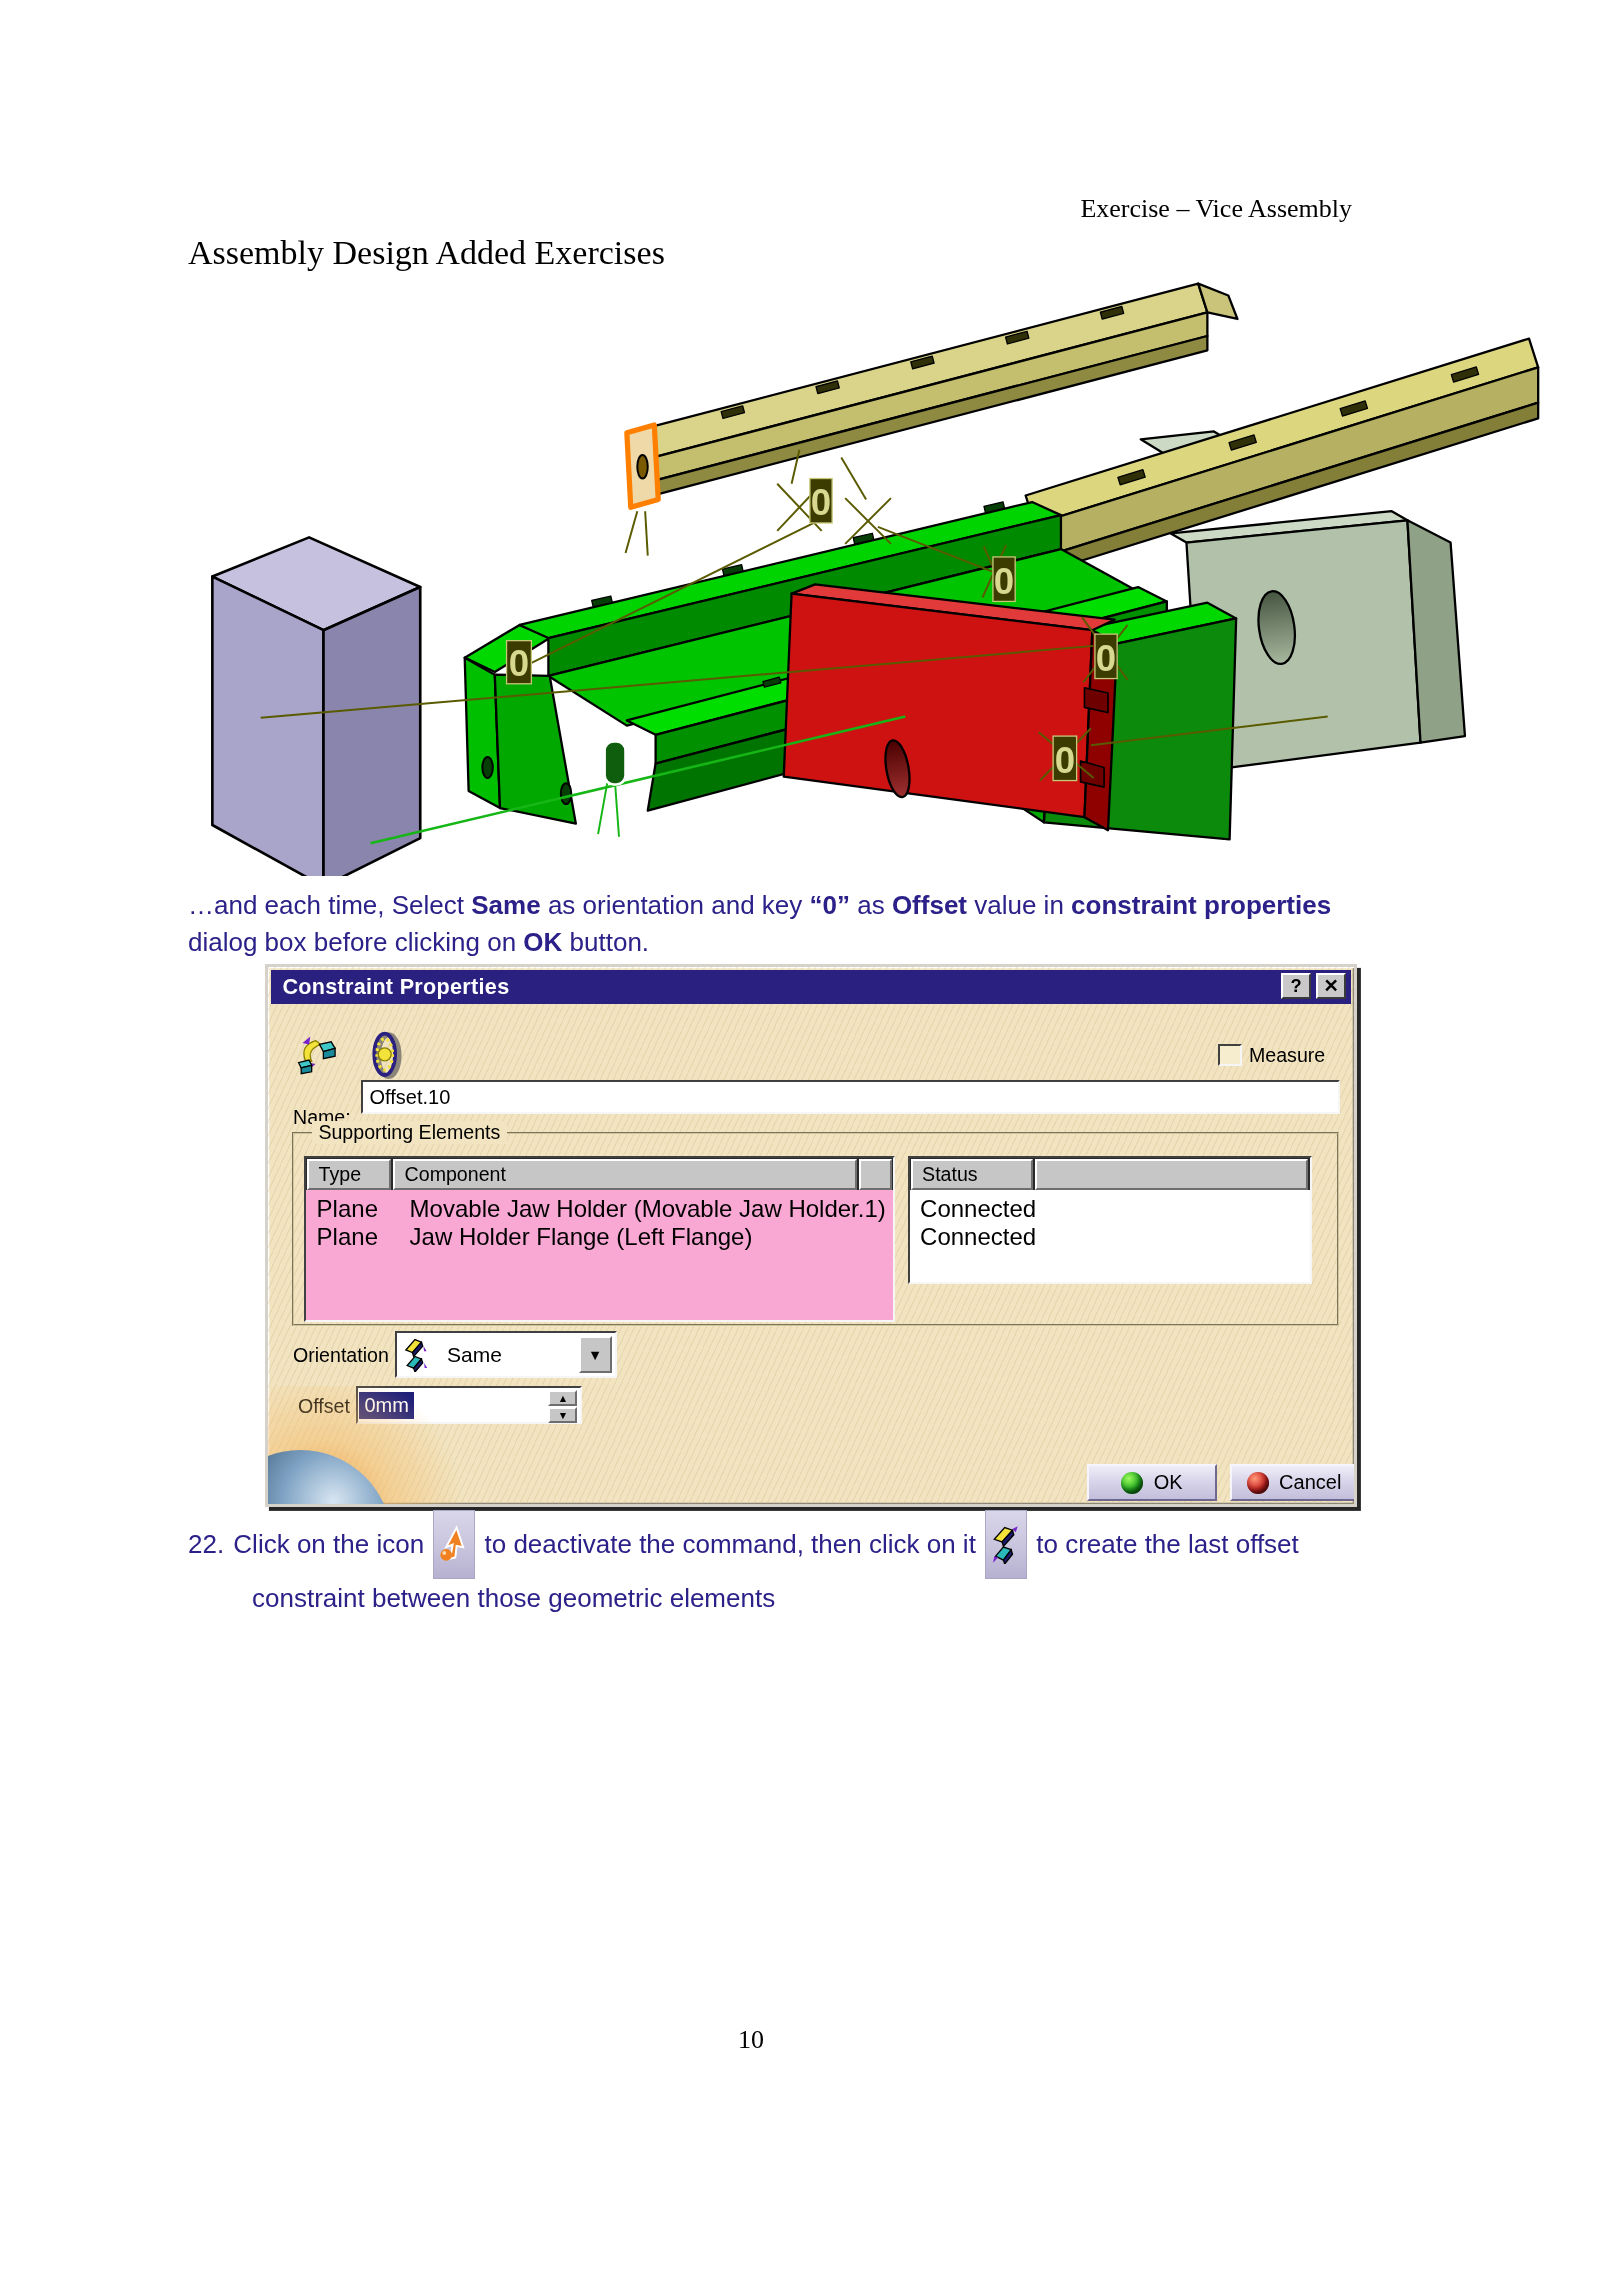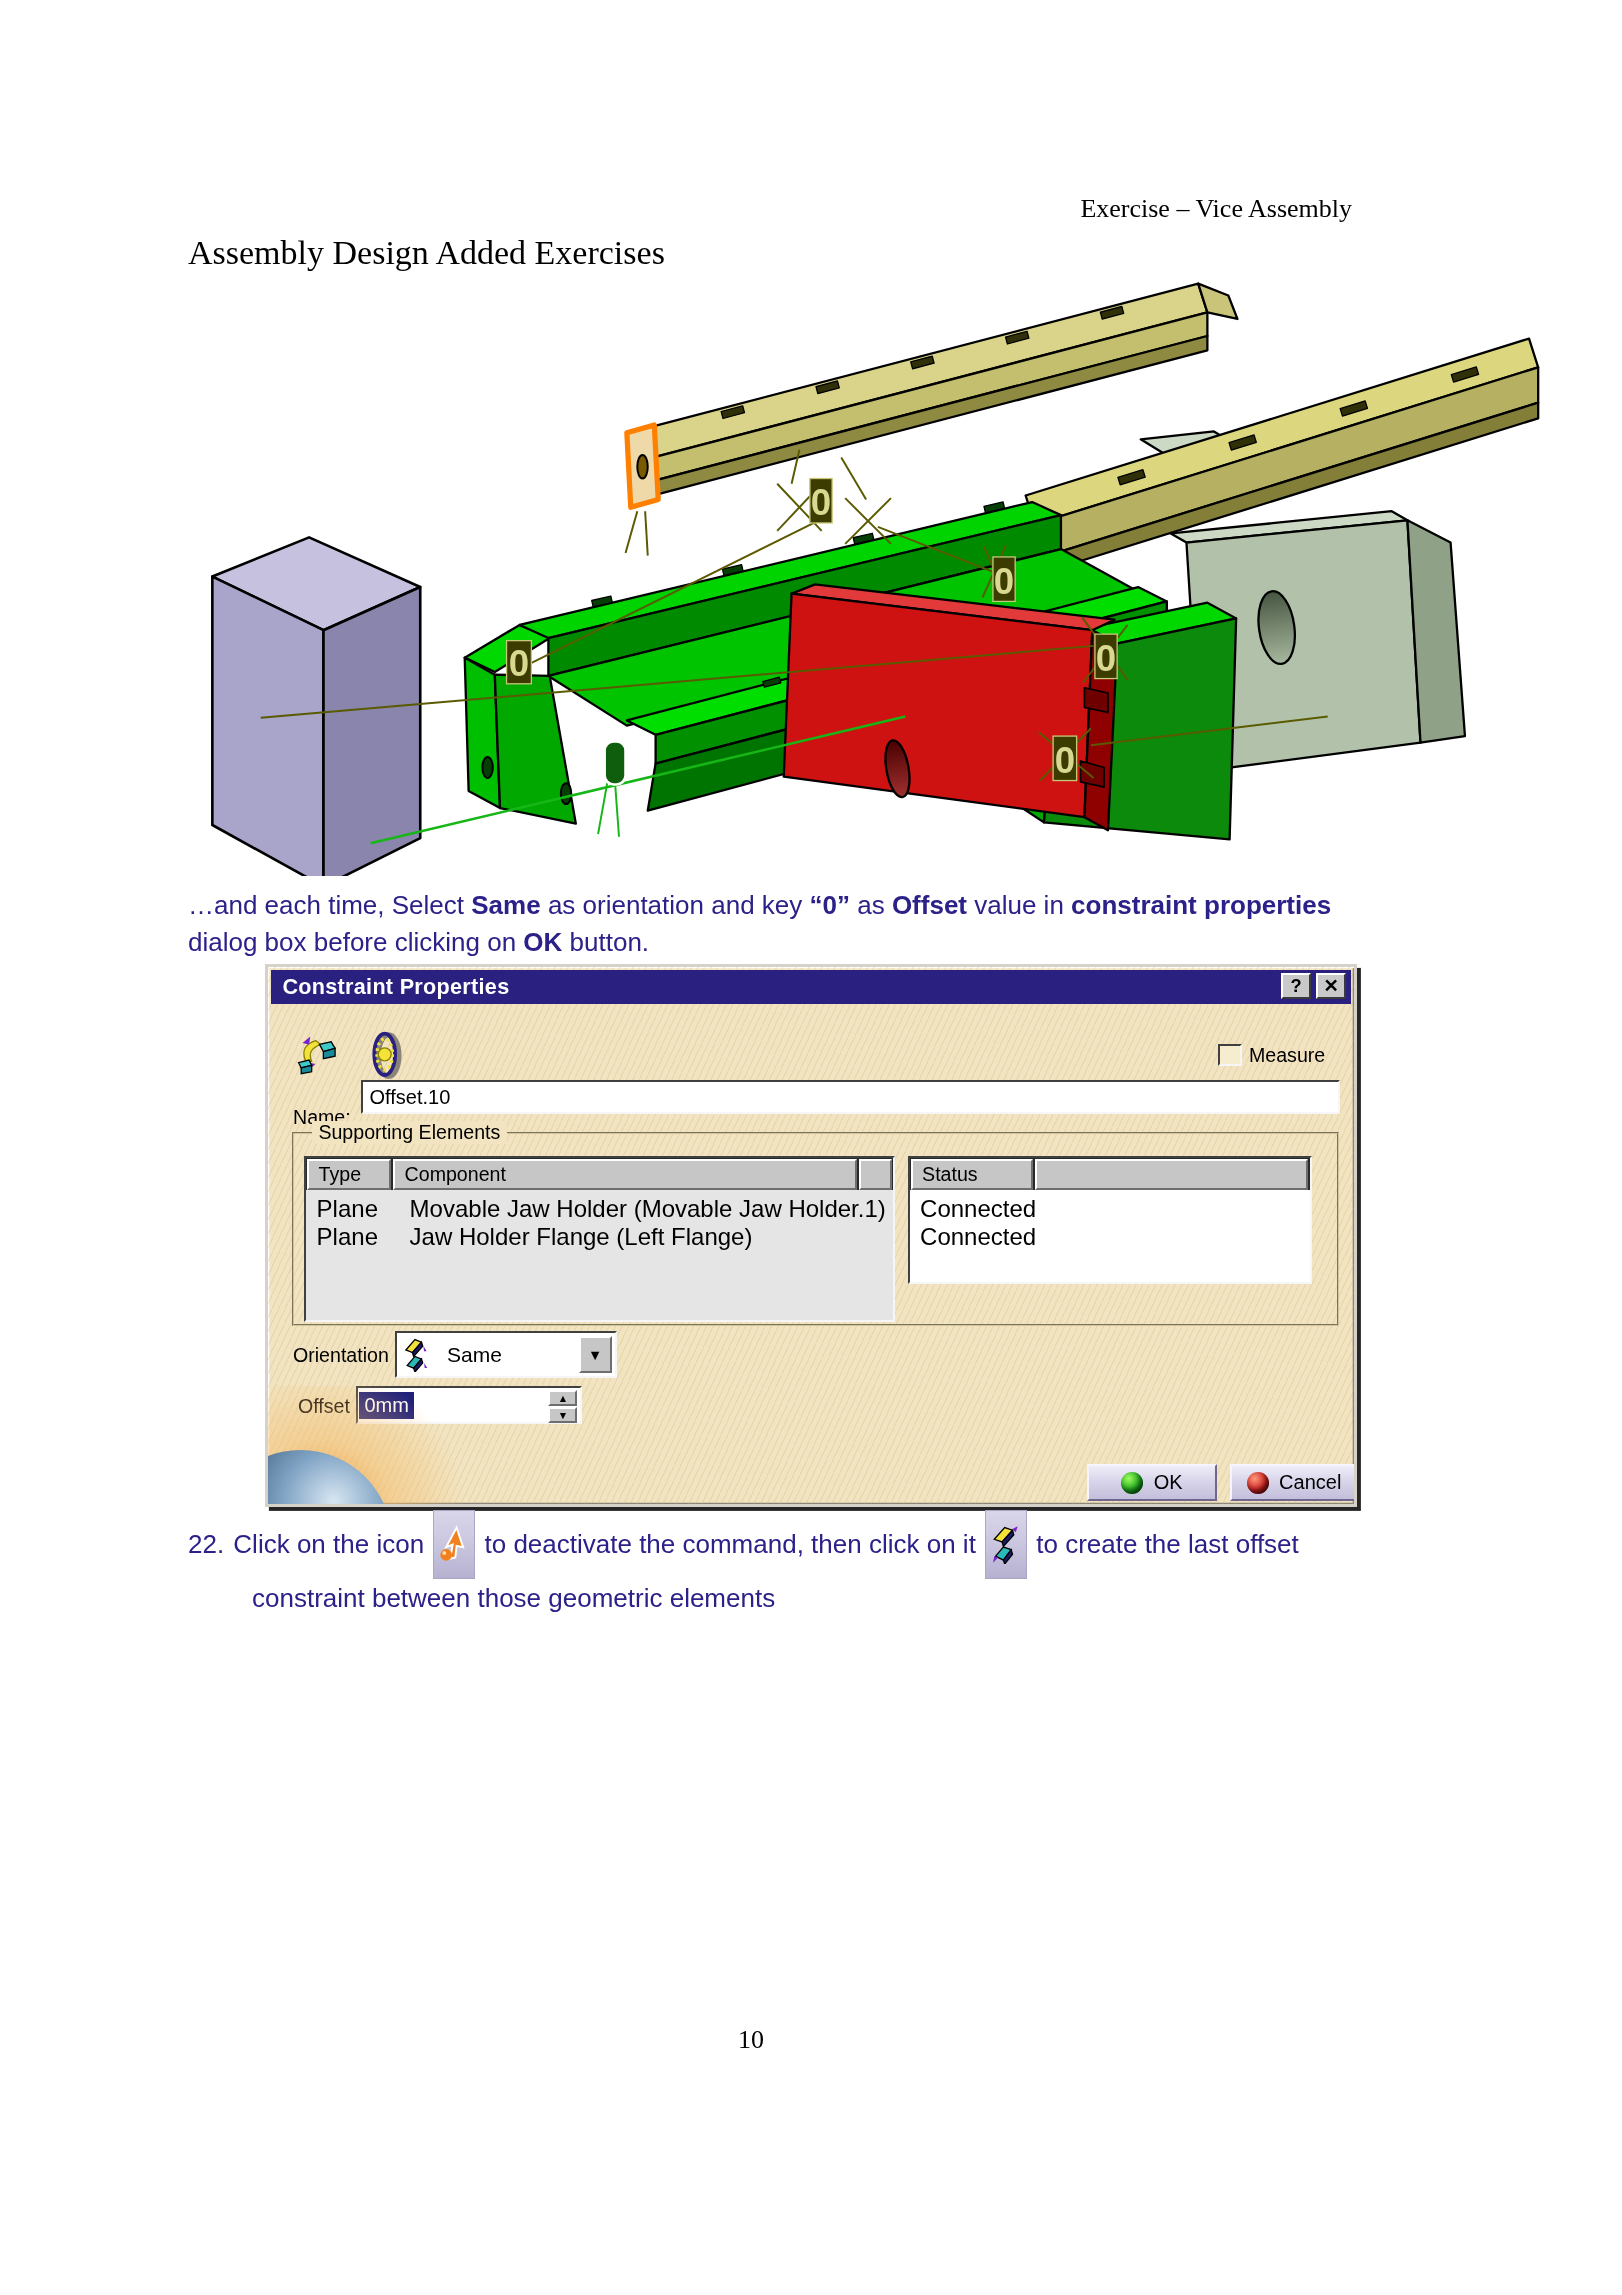--- a/index.html
+++ b/index.html
@@ -232,21 +232,21 @@
     <div class="abs" style="left:981px;top:77px;">Measure</div>
 
     <div class="abs" style="left:25px;top:119px;margin-top:20px;">Name:</div>
     <div class="abs sunken" style="left:93px;top:113px;width:979px;height:34px;display:flex;align-items:center;">
       <span style="padding-left:6.5px;font-size:20px;">Offset.10</span>
     </div>
 
     <div class="fieldset" style="left:23.6px;top:165px;width:1047px;height:194px;">
       <span class="legend">Supporting Elements</span>
 
-      <div class="abs sunken" style="left:10.5px;top:22px;width:591px;height:166px;background:#e5e5e5;">
+      <div class="abs sunken" style="left:10.5px;top:22px;width:591px;height:166px;background:#f9a8d4;">
         <div style="display:flex;background:#2a2a2a;padding:1.3px 1.3px 0 1.3px;gap:2px;">
           <div class="hdrcell" style="width:84px;">Type</div>
           <div class="hdrcell" style="flex:1;">Component</div>
           <div class="hdrcell" style="width:33px;"></div>
         </div>
         <div class="tblrow" style="margin-top:5.2px;">
           <span style="width:93px;padding-left:10.5px;">Plane</span>
           <span>Movable Jaw Holder (Movable Jaw Holder.1)</span>
         </div>
         <div class="tblrow">

